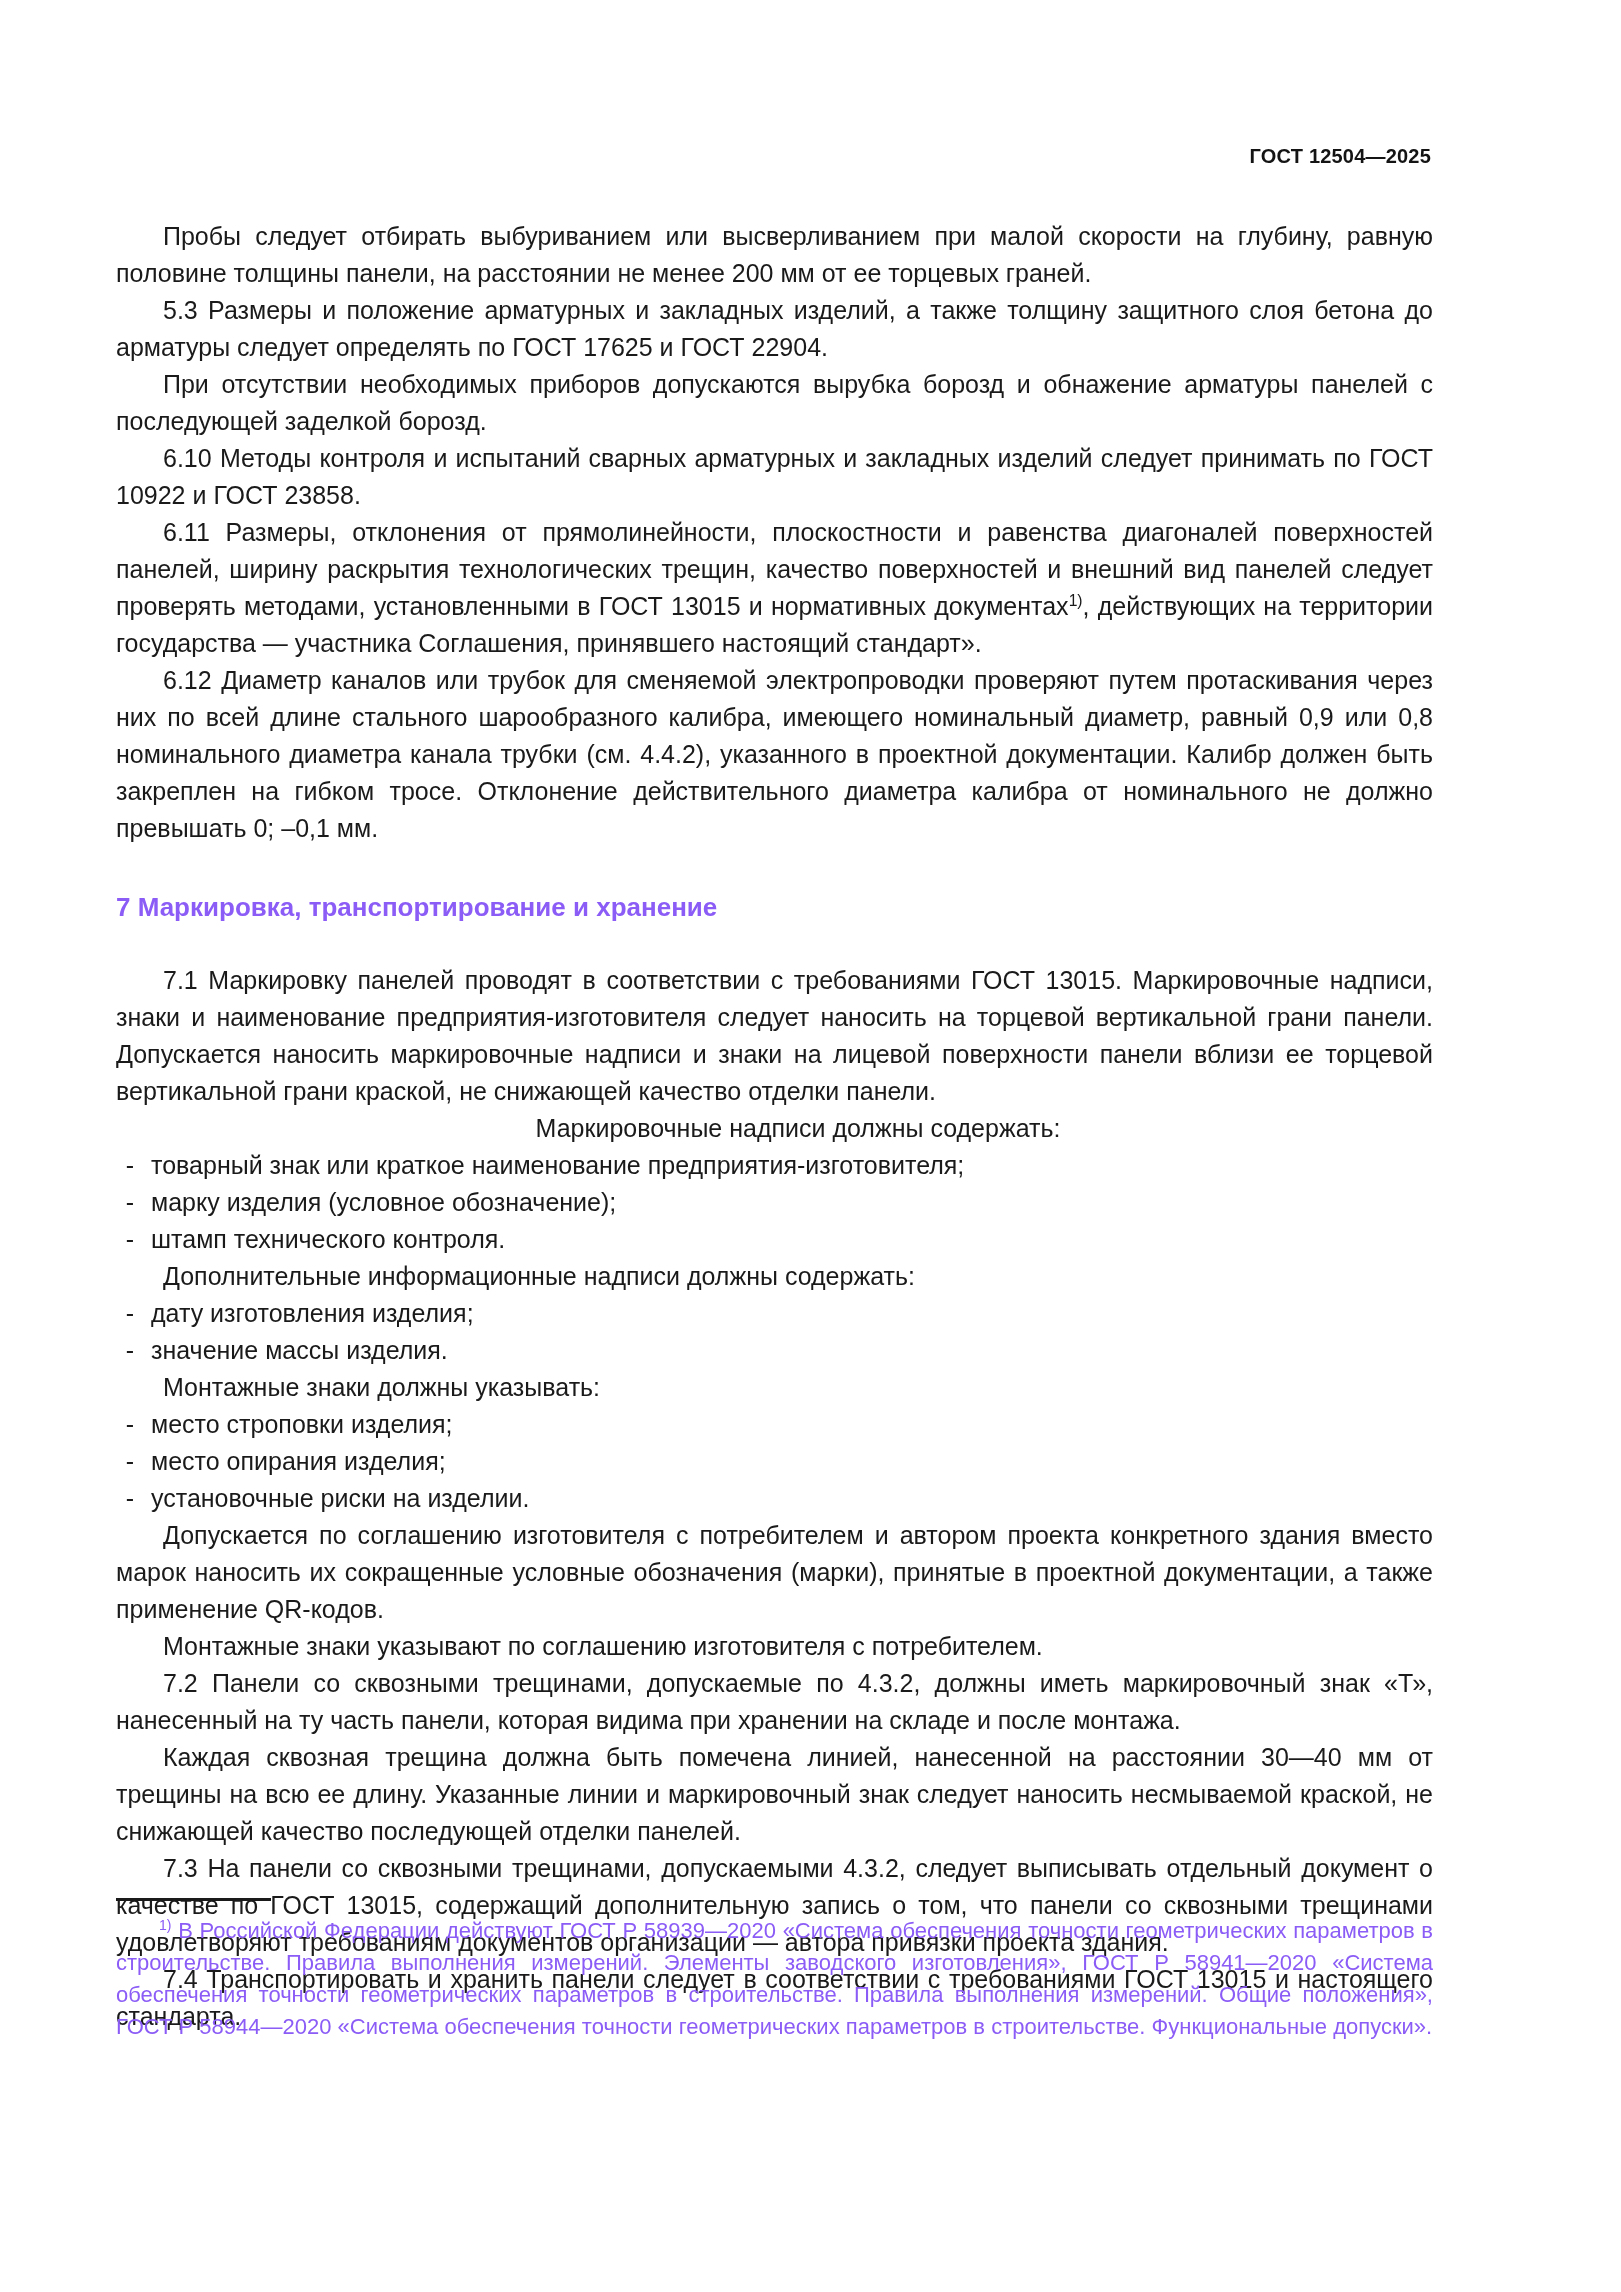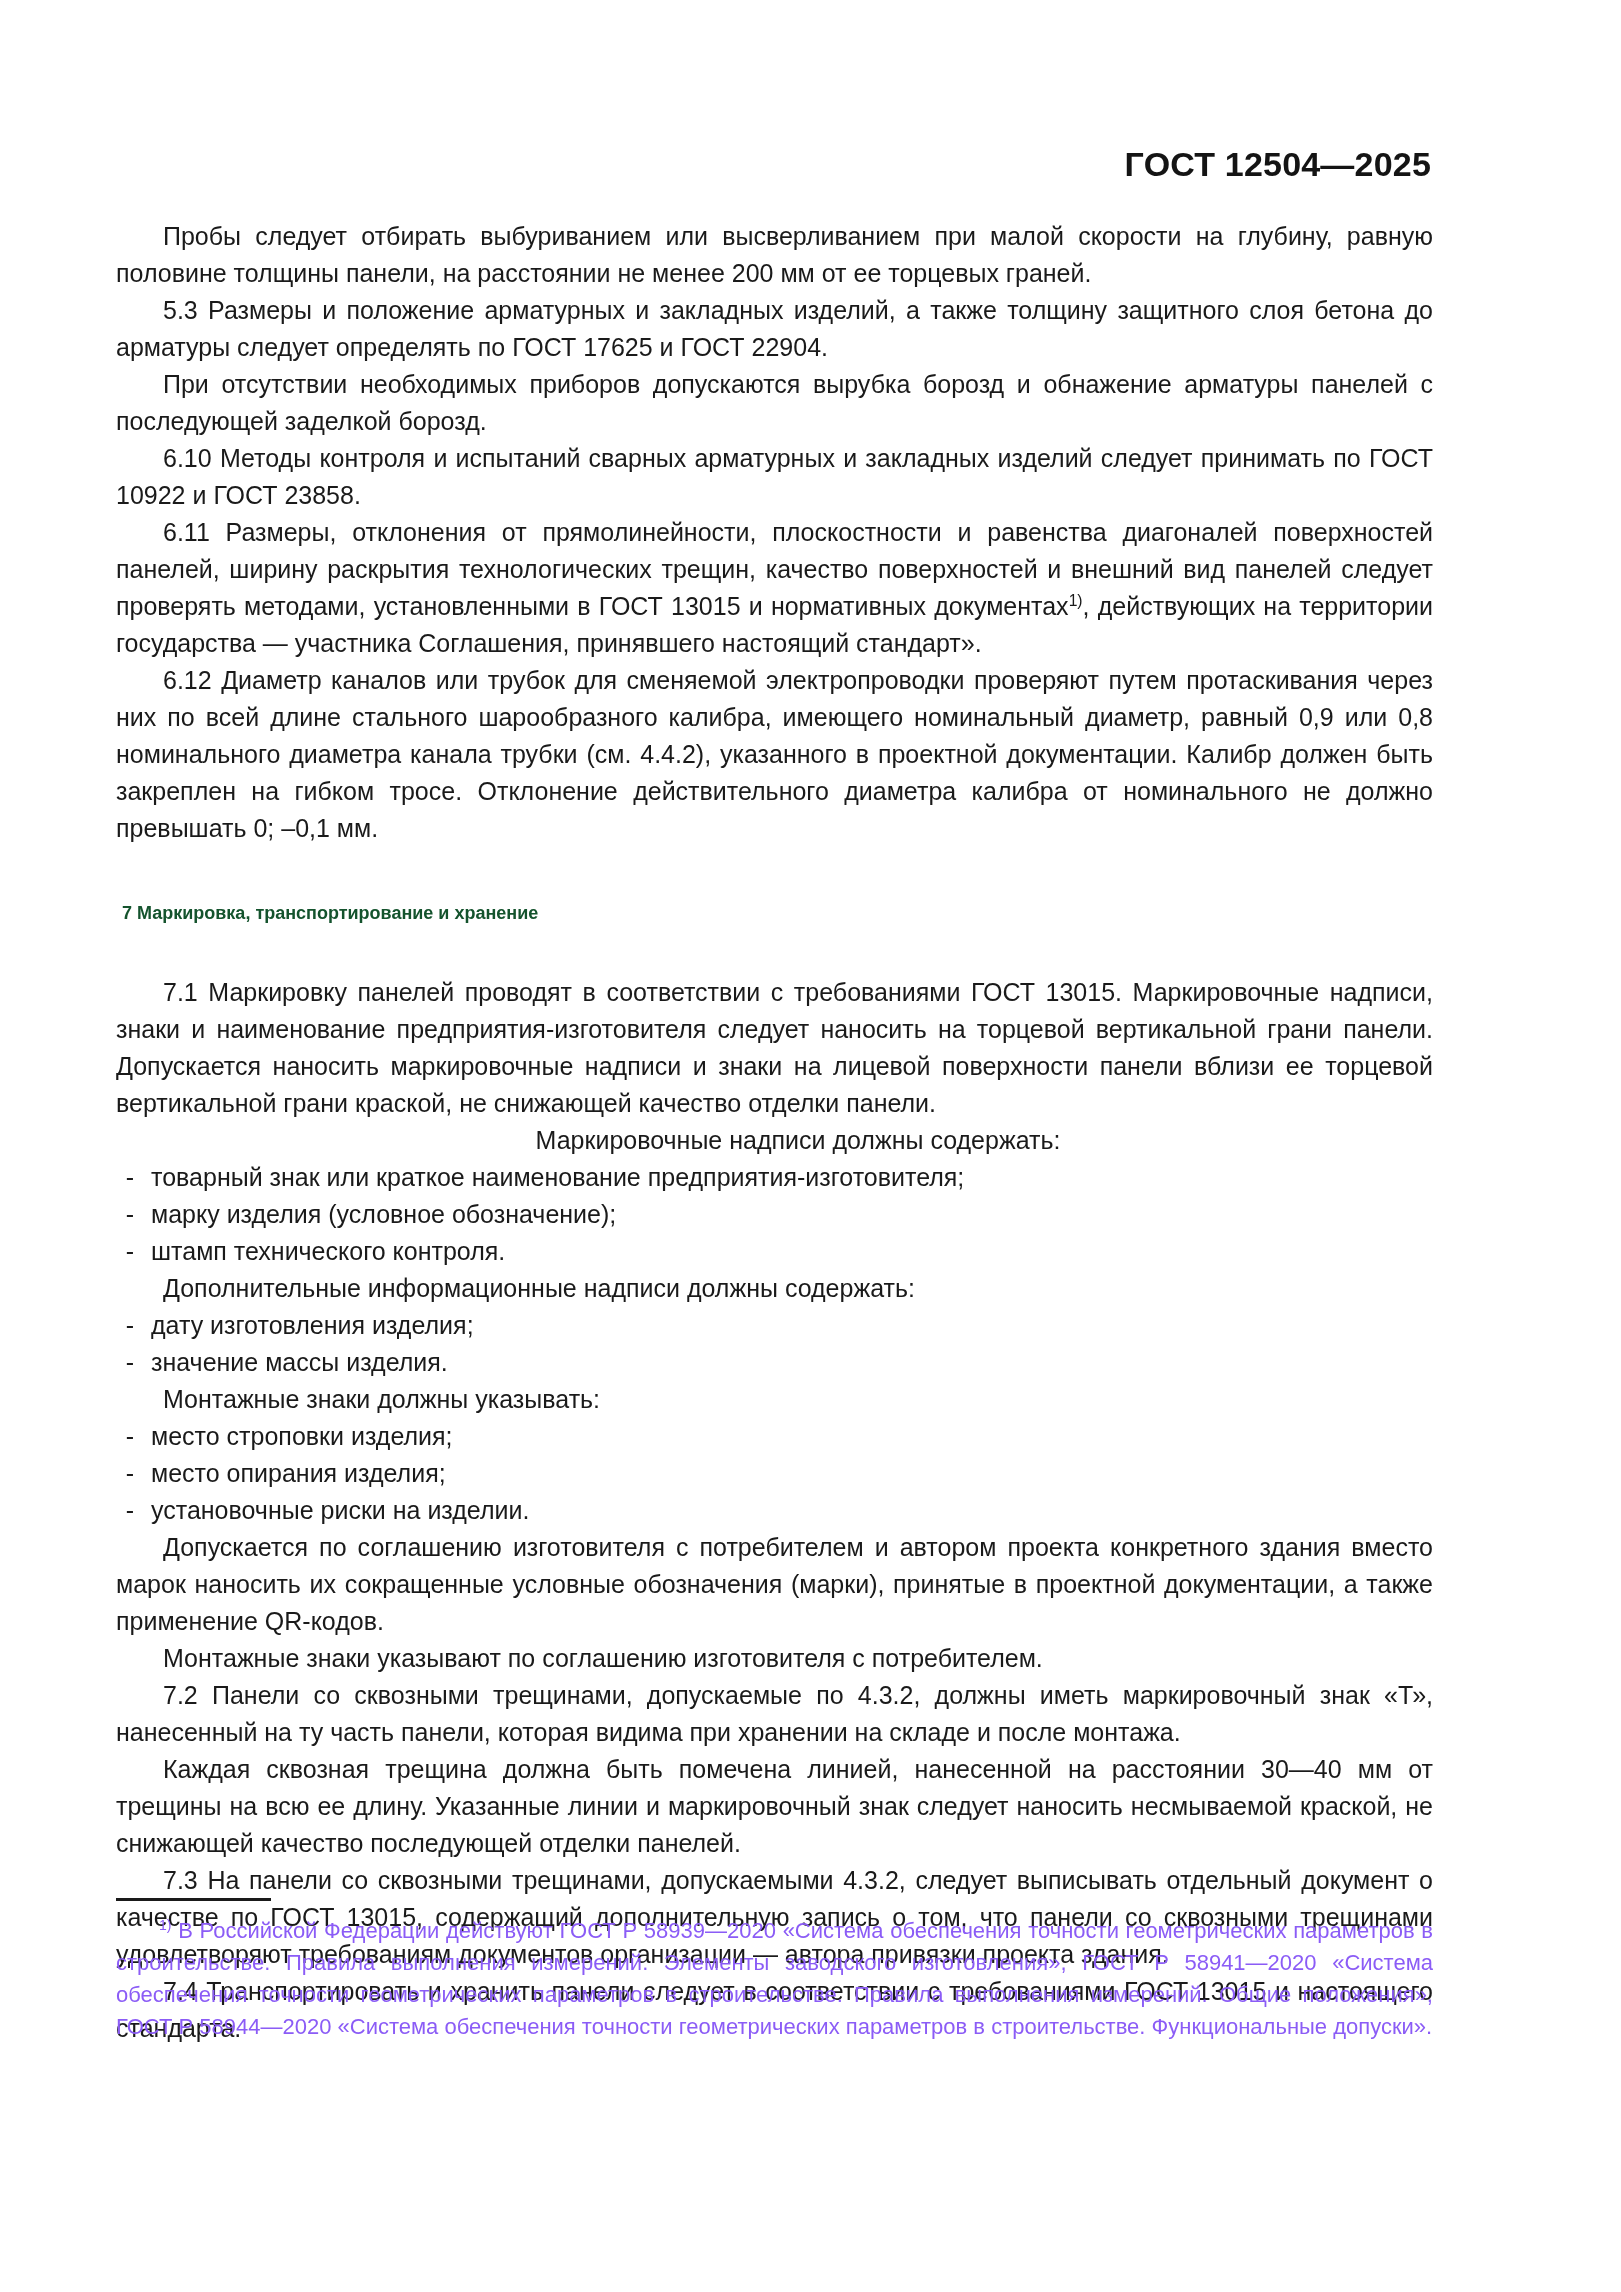--- a/index.html
+++ b/index.html
@@ -21,21 +21,21 @@
     overflow: hidden;
   }
 
   
   .page-header {
     position: absolute;
     top: 145px;
     left: 116px;
     right: 190px;
     text-align: right;
-    font-size: 34px;
+    font-size: 20px;
     font-weight: bold;
     letter-spacing: 0.2px;
     color: #141414;
   }
 
   
   .content {
     position: absolute;
     top: 218px;
     left: 116px;
@@ -60,26 +60,26 @@
   }
 
   .sup-note {
     font-size: 15.7px;
     vertical-align: super;
     line-height: 0;
   }
 
   
   h2.section-heading {
-    margin: 6px;
-    font-size: 18px;
+    margin: 0;
+    font-size: 26px;
     font-weight: bold;
     line-height: 35px;
     text-indent: 0;
-    color: #14532d;
+    color: #8b5cf6;
   }
   .spacer-before-heading { height: 43px; }
   .spacer-after-heading  { height: 37px; }
 
   
   ul.dash-list {
     list-style: none;
     margin: 0;
     padding: 0;
   }

